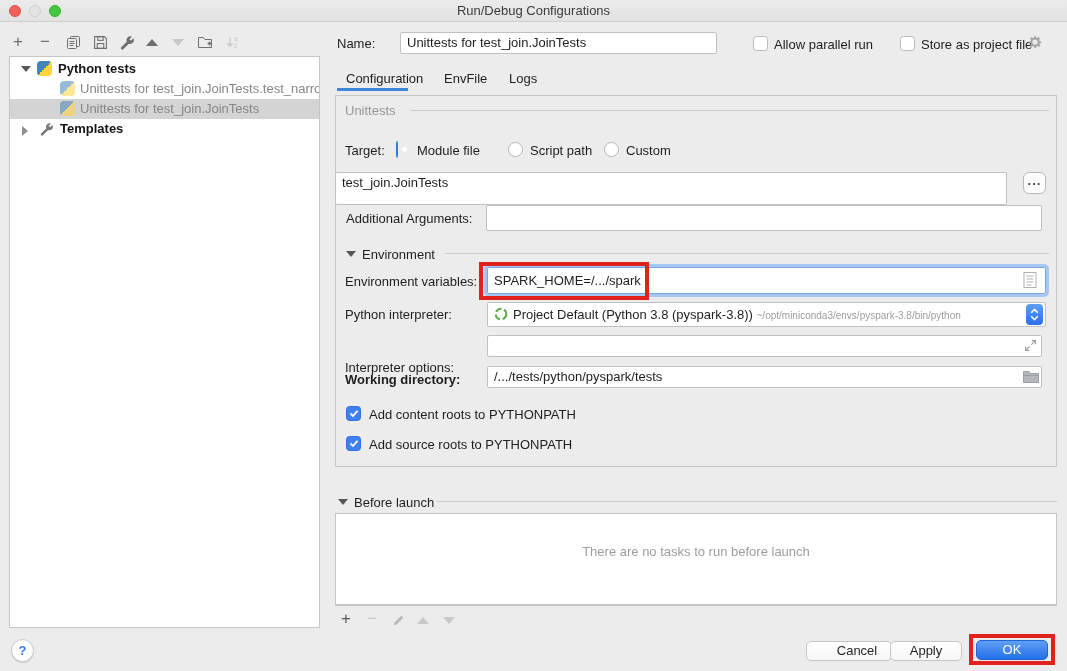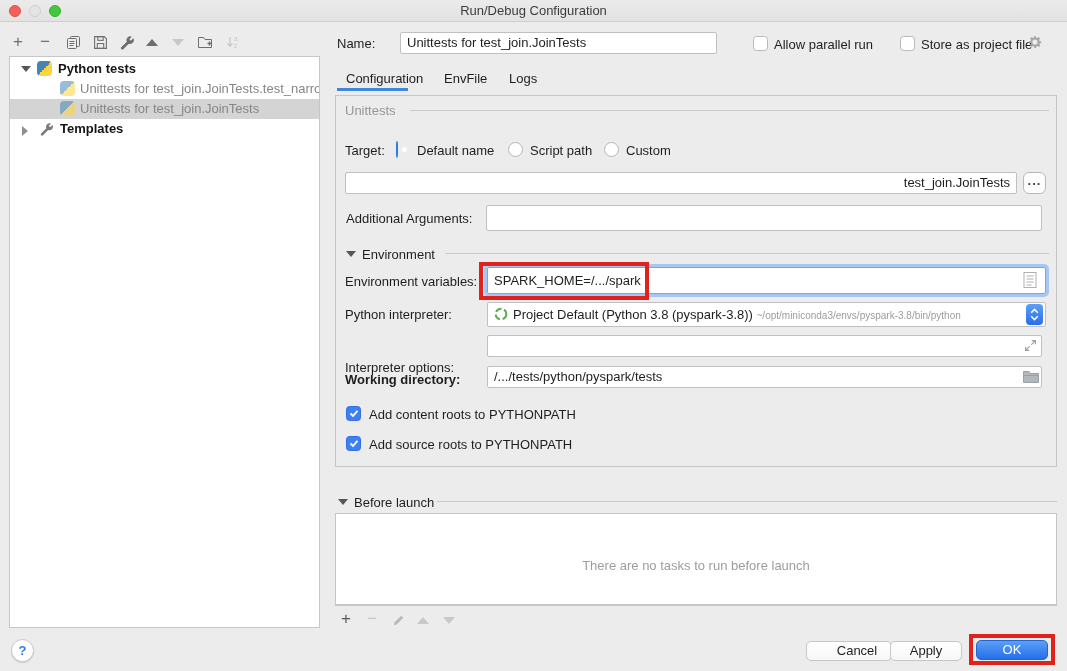--- a/index.html
+++ b/index.html
@@ -70,21 +70,21 @@
 </head>
 <body>
 
 <div class="window">
 
   
   <div class="r titlebar">
     <span class="r light red"></span>
     <span class="r light gray"></span>
     <span class="r light green"></span>
-    <div class="r title">Run/Debug Configuration</div>
+    <div class="r title">Run/Debug Configurations</div>
   </div>
 
   
   <div class="r tb-icon" style="left:9px;">
       <span class="glyph">+</span>
     </div>
   <div class="r tb-icon" style="left:36px;">
       <span class="glyph">−</span>
     </div>
   <div class="r tb-icon" style="left:64px;">
@@ -172,27 +172,27 @@
   <div class="r tab-underline"></div>
 
   
   <div class="r mainpanel"></div>
 
   <div class="r lbl seclabel" style="left:345px;top:103px;">Unittests</div>
   <div class="r hline" style="left:410px;top:110px;width:639px;"></div>
 
   <div class="r lbl" style="left:345px;top:143px;">Target:</div>
   <span class="r radio sel" style="left:396px;top:142px;"></span>
-  <div class="r lbl" style="left:417px;top:143px;">Default name</div>
+  <div class="r lbl" style="left:417px;top:143px;">Module file</div>
   <span class="r radio" style="left:508px;top:142px;"></span>
   <div class="r lbl" style="left:530px;top:143px;">Script path</div>
   <span class="r radio" style="left:604px;top:142px;"></span>
   <div class="r lbl" style="left:626px;top:143px;">Custom</div>
 
-  <div class="r field" style="left:345px;top:172px;width:672px;height:22px;line-height:20px;text-align:right;">test_join.JoinTests</div>
+  <div class="r field" style="left:335px;top:172px;width:672px;height:33px;line-height:20px;">test_join.JoinTests</div>
   <div class="r browse" style="left:1023px;top:172px;">...</div>
 
   <div class="r lbl" style="left:346px;top:211px;">Additional Arguments:</div>
   <div class="r field" style="left:486px;top:205px;width:556px;height:26px;line-height:24px;"></div>
 
   
   <span class="r" style="left:346px;top:251px;width:0;height:0;border-left:5px solid transparent;border-right:5px solid transparent;border-top:6px solid #565656;"></span>
   <div class="r lbl" style="left:362px;top:247px;">Environment</div>
   <div class="r hline" style="left:445px;top:253px;width:604px;"></div>
 
@@ -249,21 +249,21 @@
       </svg>
   </span>
   <div class="r lbl" style="left:369px;top:437px;">Add source roots to PYTHONPATH</div>
 
   
   <span class="r" style="left:338px;top:499px;width:0;height:0;border-left:5px solid transparent;border-right:5px solid transparent;border-top:6px solid #565656;"></span>
   <div class="r lbl" style="left:354px;top:495px;">Before launch</div>
   <div class="r hline" style="left:437px;top:501px;width:620px;"></div>
 
   <div class="r tasksbox">
-    <div class="empty-msg" style="position:absolute;left:0;top:44px;width:100%;text-align:center;">There are no tasks to run before launch</div>
+    <div class="empty-msg" style="position:absolute;left:0;top:30px;width:100%;text-align:center;">There are no tasks to run before launch</div>
   </div>
   <div class="r bl-toolbar-line"></div>
   <div class="r tb-icon" style="left:337px;top:610px;color:#5a5a5a;">
       <span class="glyph">+</span>
     </div>
   <div class="r tb-icon dis" style="left:363px;top:610px;">
       <span class="glyph">−</span>
     </div>
   <div class="r tb-icon" style="left:389px;top:611px;">
     <svg width="13" height="13" viewBox="0 0 14 14">

